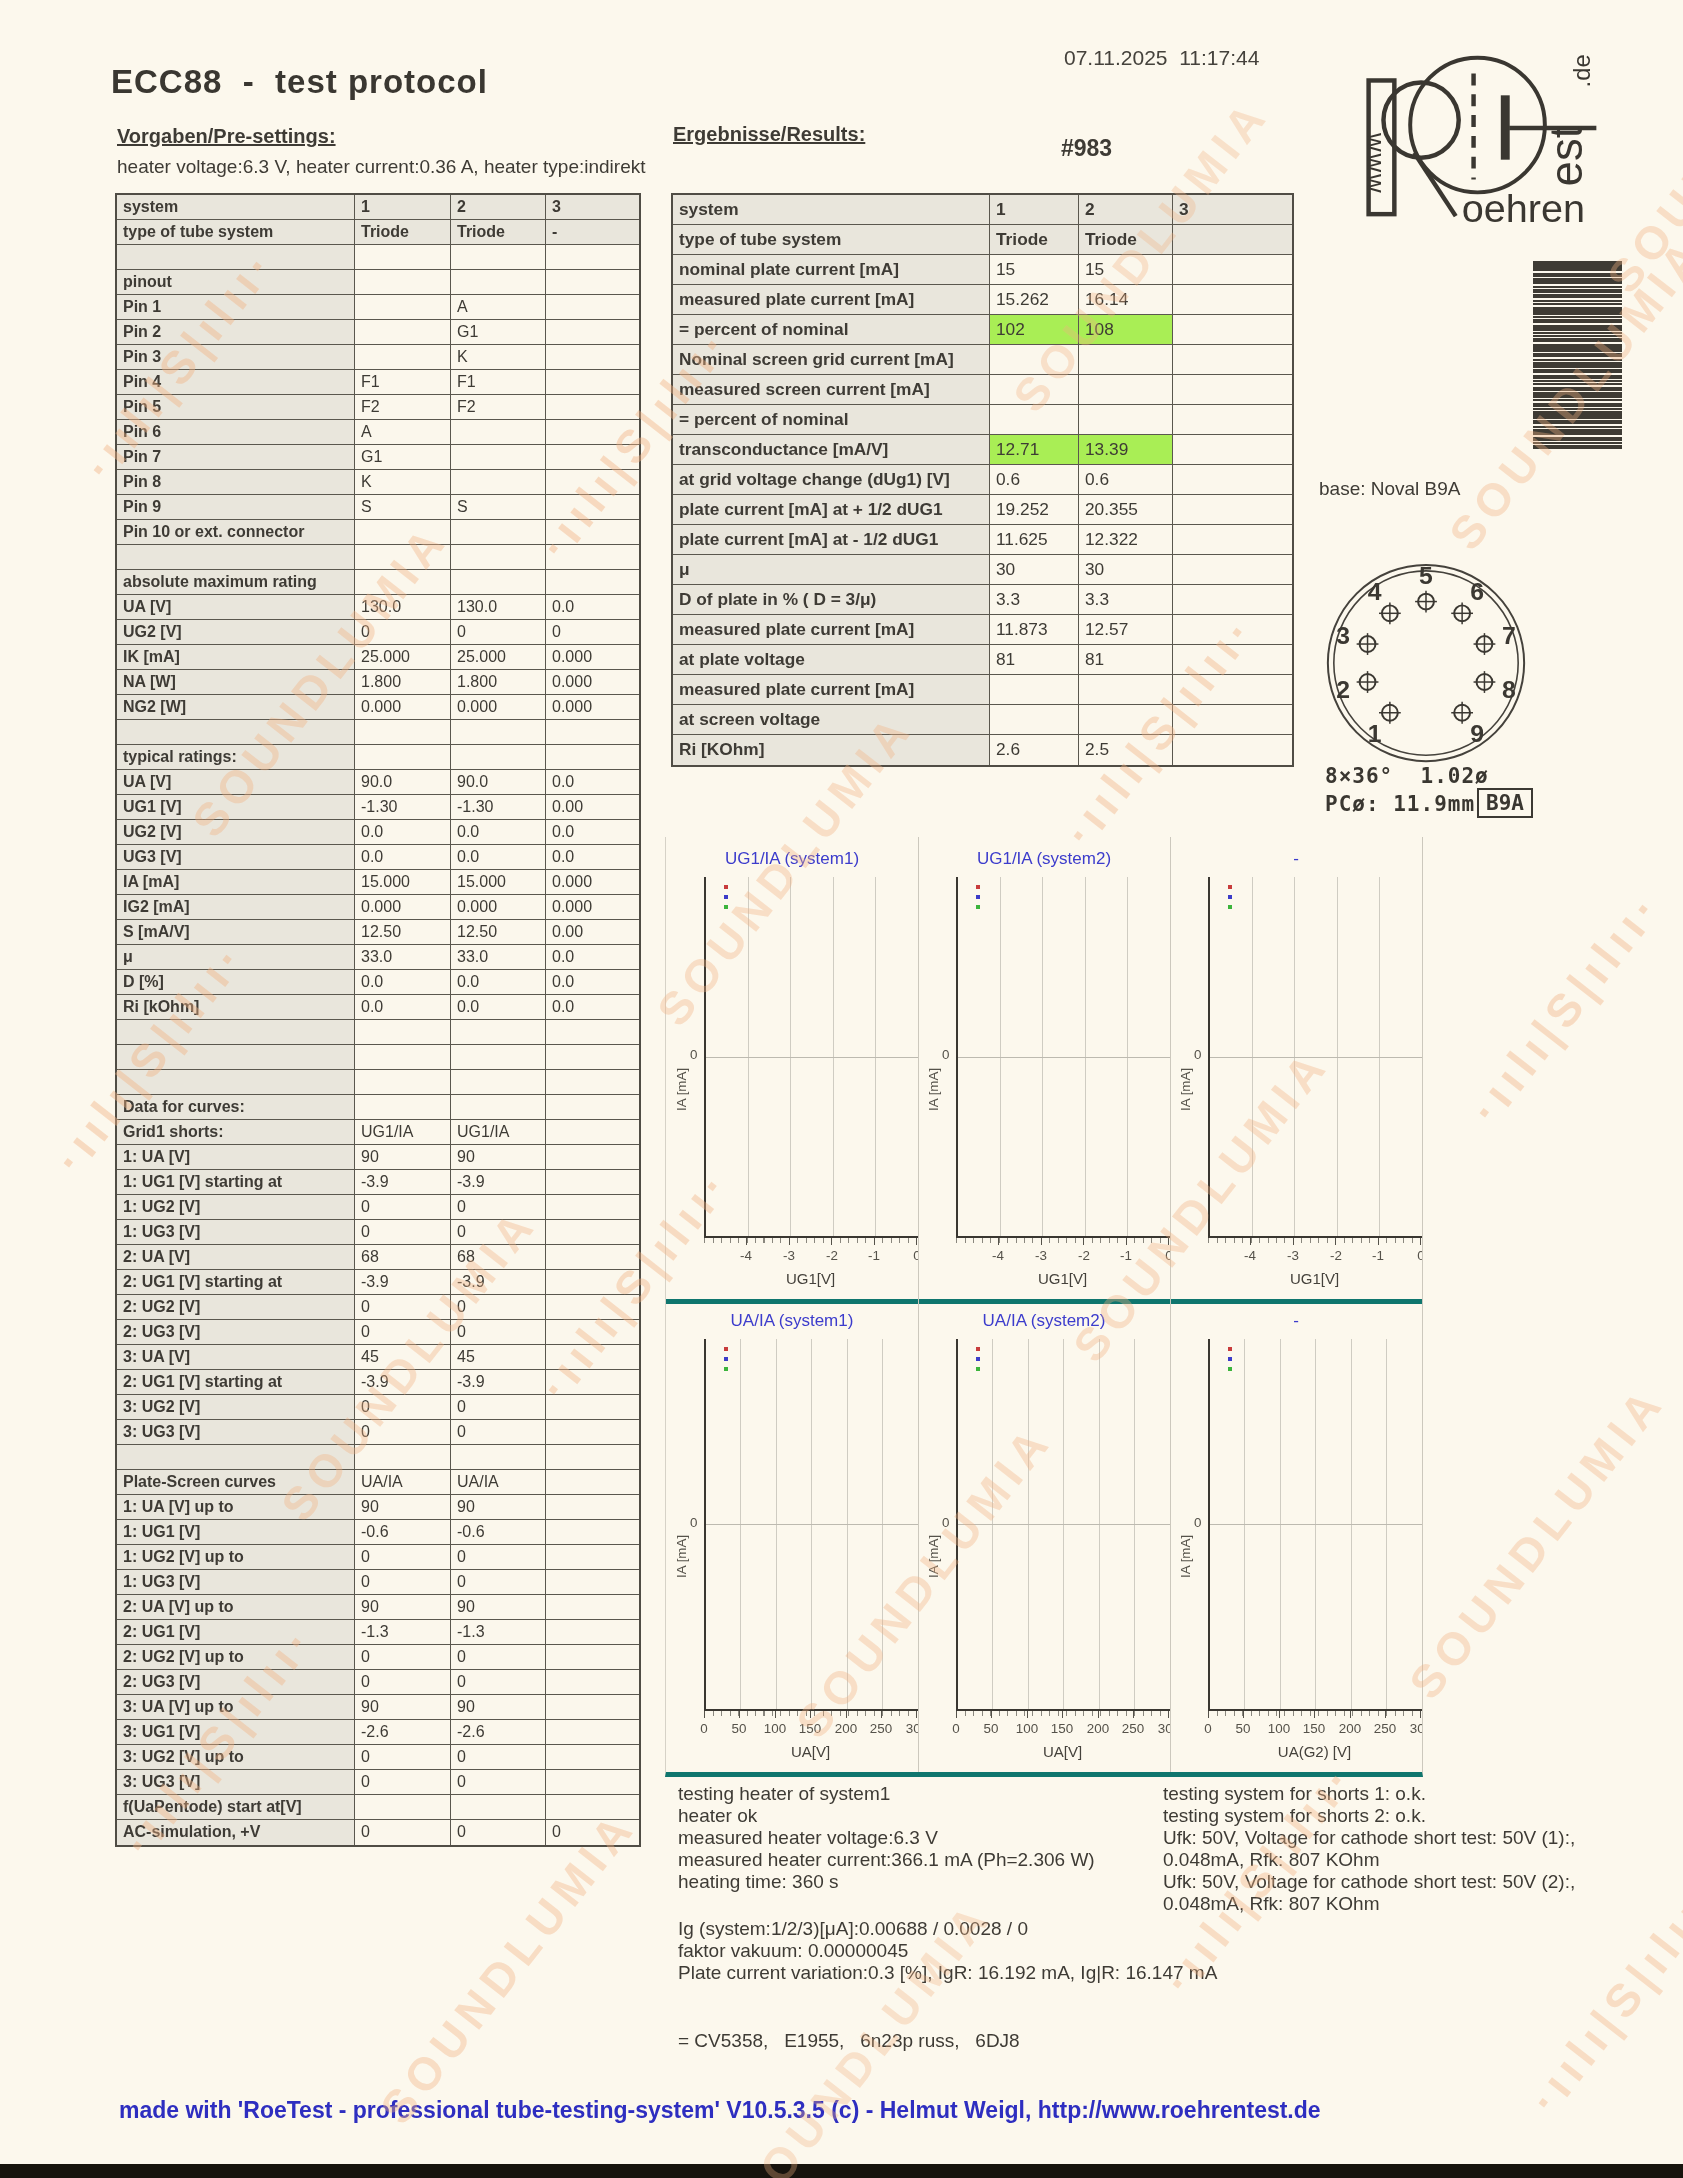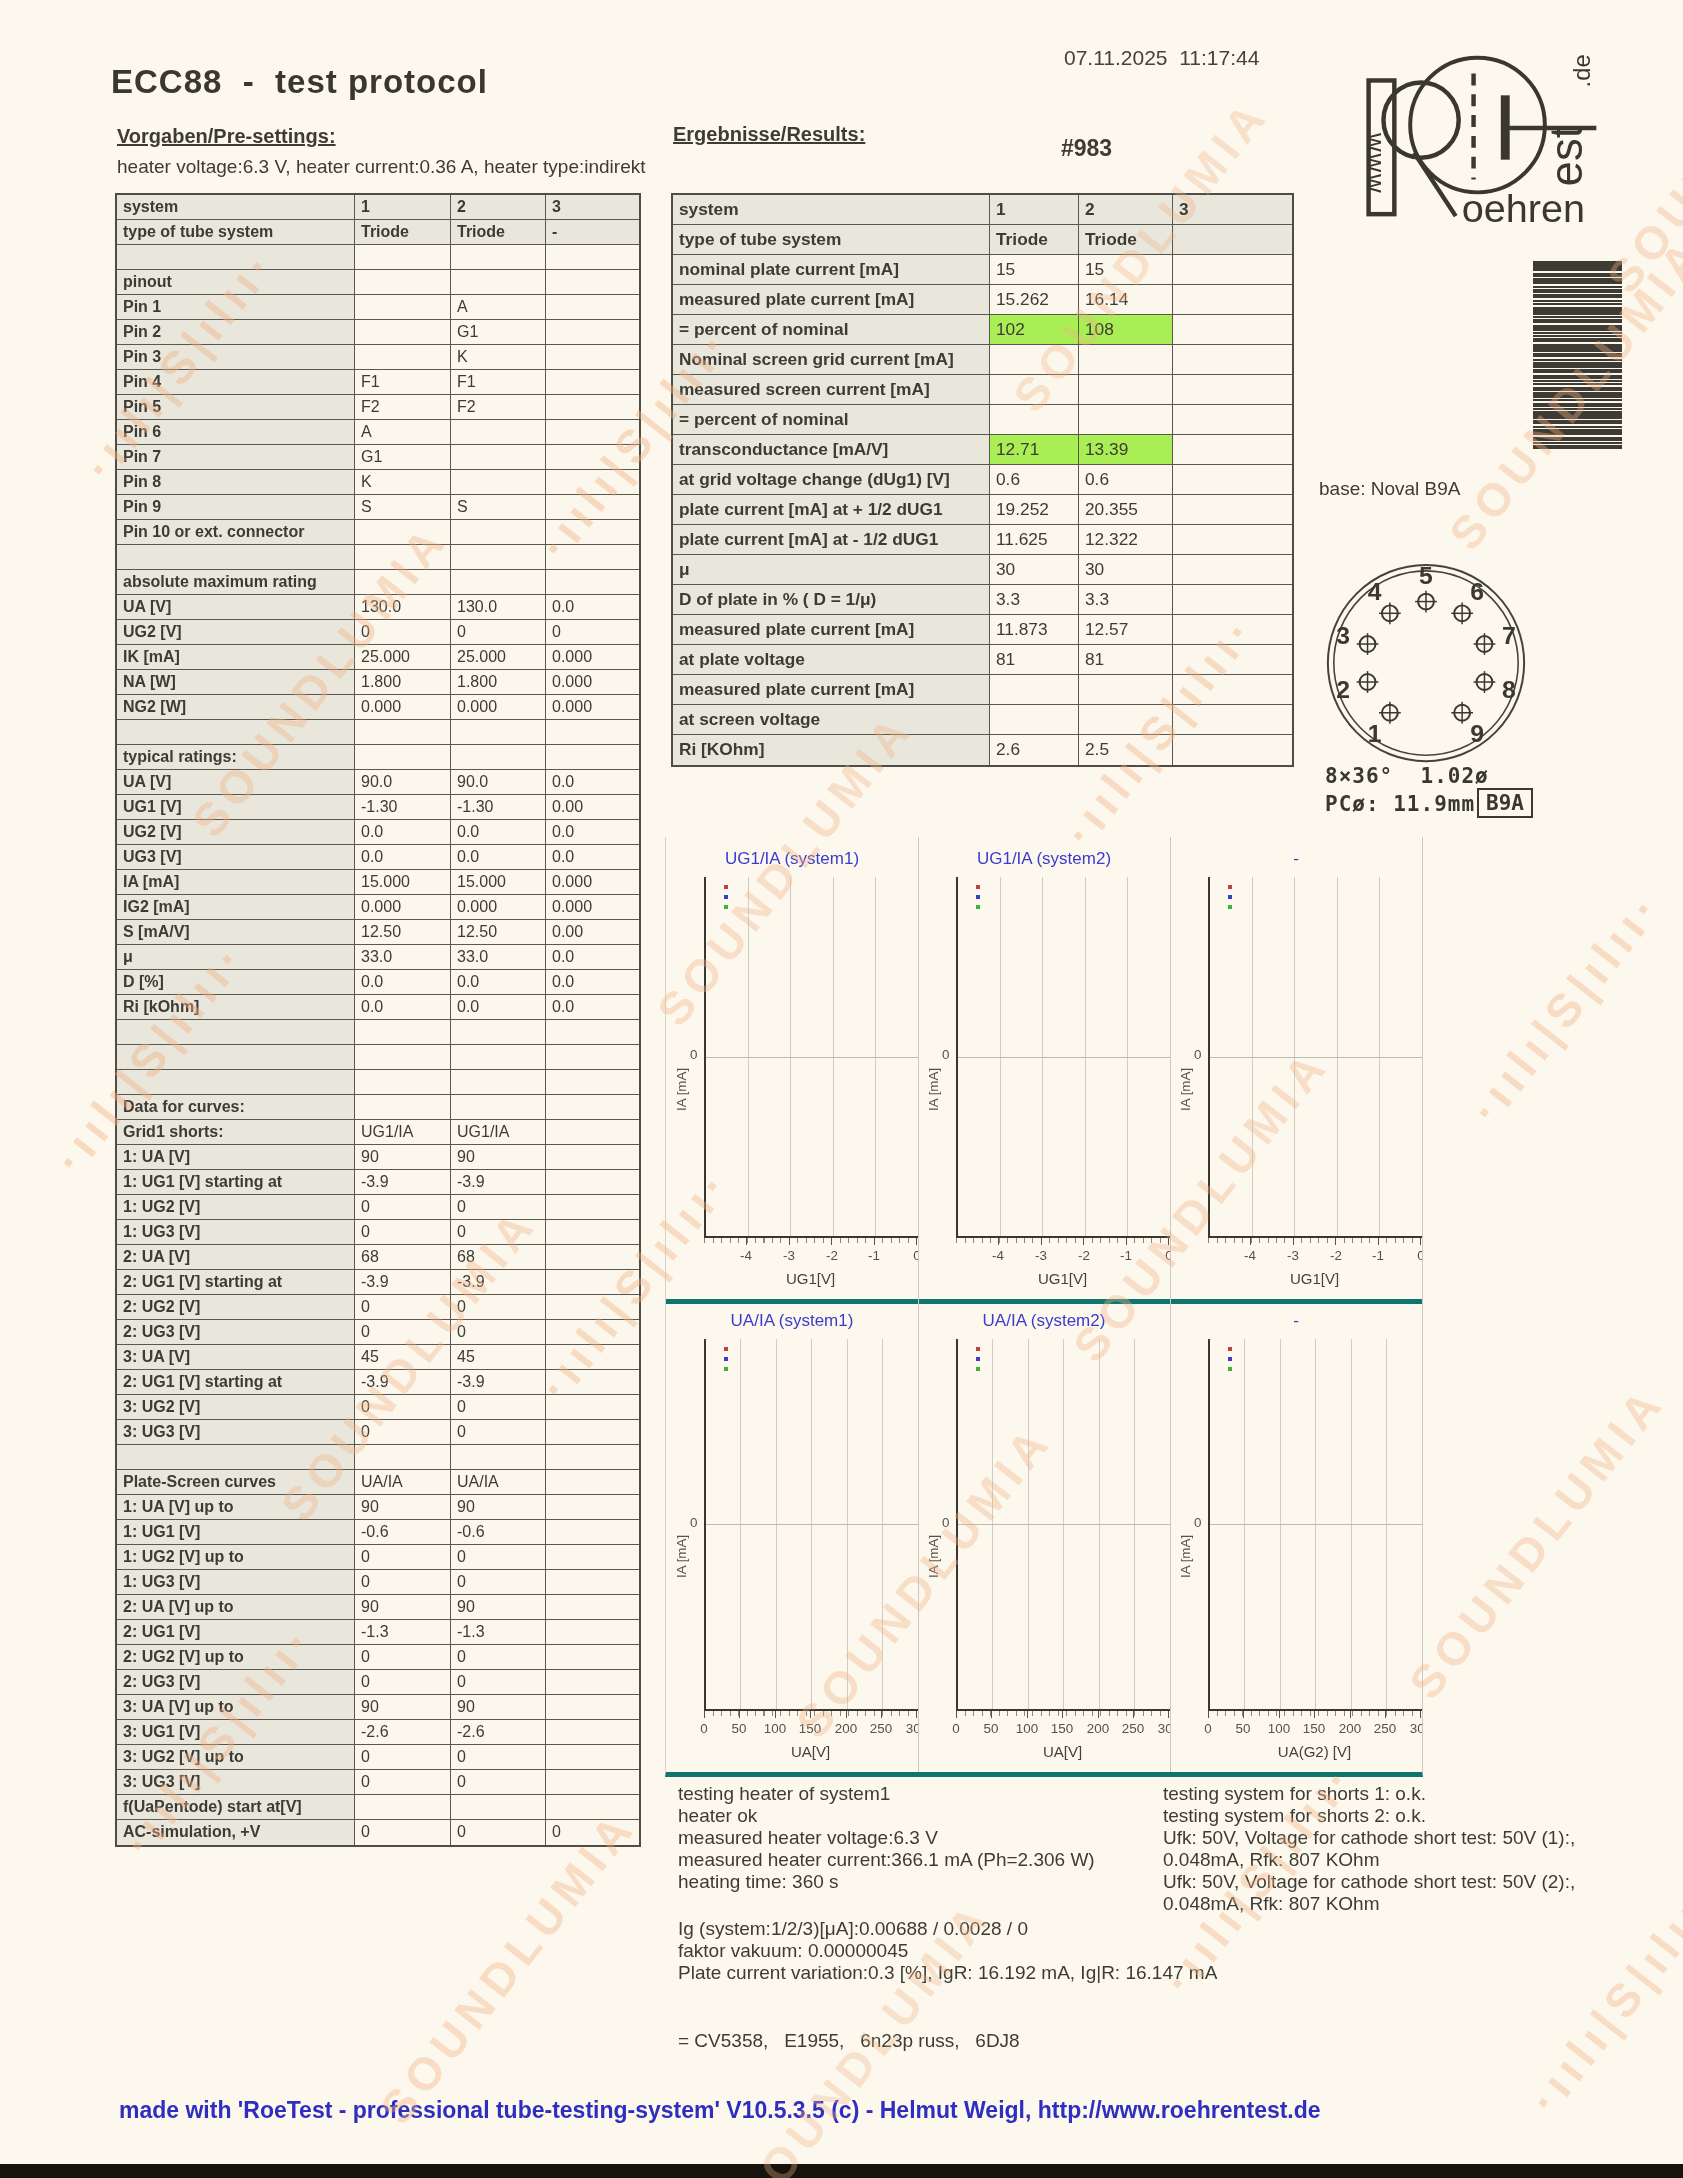--- a/index.html
+++ b/index.html
@@ -579,21 +579,21 @@
         <div class="tcell tval">12.322</div>
         <div class="tcell tval"></div>
       </div>
       <div class="trow">
         <div class="tcell tlabel">μ</div>
         <div class="tcell tval">30</div>
         <div class="tcell tval">30</div>
         <div class="tcell tval"></div>
       </div>
       <div class="trow">
-        <div class="tcell tlabel">D of plate in % ( D = 1/μ)</div>
+        <div class="tcell tlabel">D of plate in % ( D = 3/μ)</div>
         <div class="tcell tval">3.3</div>
         <div class="tcell tval">3.3</div>
         <div class="tcell tval"></div>
       </div>
       <div class="trow">
         <div class="tcell tlabel">measured plate current [mA]</div>
         <div class="tcell tval">11.873</div>
         <div class="tcell tval">12.57</div>
         <div class="tcell tval"></div>
       </div>

